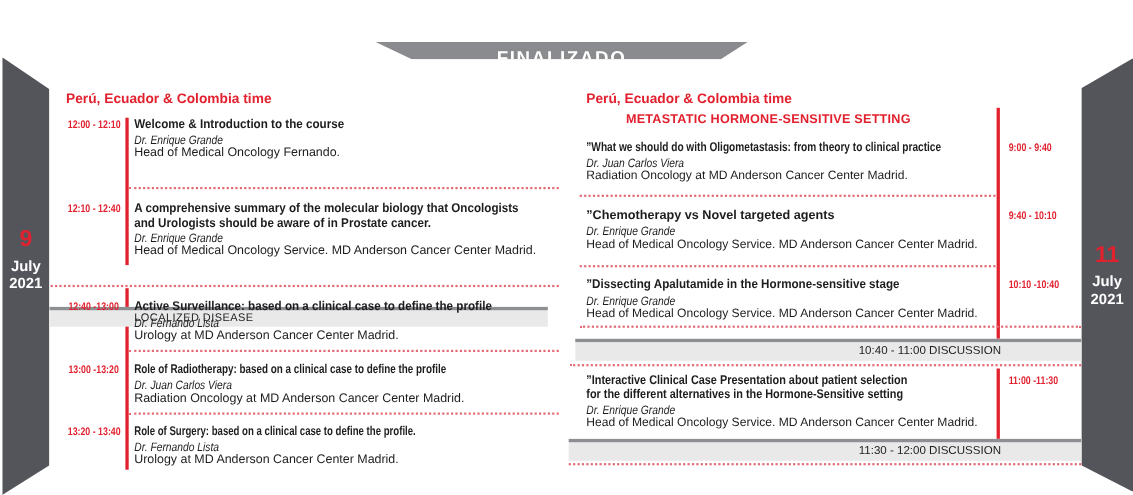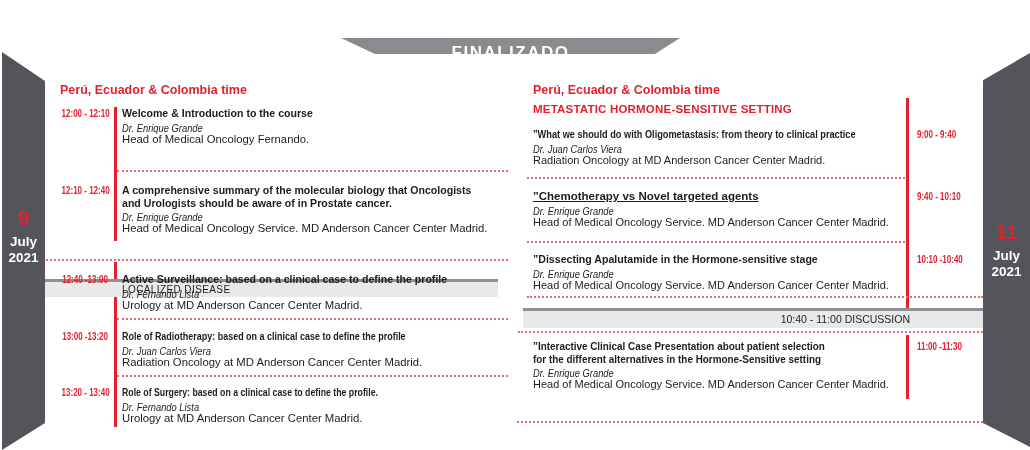--- a/index.html
+++ b/index.html
@@ -26,36 +26,36 @@
   .day-month,.day-year{font-size:13.5px;line-height:16px;color:#fff;}
 
   
   .banner{position:absolute;left:341px;top:38px;width:339px;height:16px;background:var(--banner);
     clip-path:polygon(0 0,100% 0,92.6% 100%,10% 100%);
     color:#fff;font-weight:bold;font-size:17px;letter-spacing:1.5px;
     text-align:center;line-height:30px;}
 
   
   .tz{position:absolute;color:var(--red);font-weight:bold;font-size:12.5px;white-space:nowrap;}
-  .sect{position:absolute;color:var(--red);font-weight:bold;font-size:11.5px;white-space:nowrap;letter-spacing:.2px;}
+  .sect{position:absolute;color:var(--red);font-weight:bold;font-size:11.5px;white-space:nowrap;letter-spacing:.2px;margin-left:36px;}
 
   
   .vline{position:absolute;width:3px;background:var(--red);}
   .dotsep{position:absolute;height:0;border-top:2px dotted var(--dot);}
 
   
   .time{position:absolute;color:var(--red);font-weight:bold;font-size:10px;white-space:nowrap;}
   .time-l{width:58px;text-align:right;transform:scaleX(.8);transform-origin:right top;}
   .time-r{transform:scaleX(.8);transform-origin:left top;}
 
   
   .sess{position:absolute;}
   .t{font-weight:bold;font-size:11.5px;line-height:12.5px;white-space:nowrap;
      transform-origin:left top;}
-  .cx100{transform:scaleX(1);text-decoration:underline;} .cx92{transform:scaleX(.92);} .cx86{transform:scaleX(.86);}
+  .cx100{transform:scaleX(1);} .cx92{transform:scaleX(.92);} .cx86{transform:scaleX(.86);}
   .cx80{transform:scaleX(.80);} .cx78{transform:scaleX(.78);} .cx76{transform:scaleX(.76);}
   .sp{font-style:italic;font-size:11px;line-height:12px;margin-top:2px;white-space:nowrap;
       transform:scaleX(.85);transform-origin:left top;}
   .rl{font-size:11px;line-height:11.5px;white-space:nowrap;}
   .rl-l{font-size:11.3px;}
 
   
   .gbar{position:absolute;background:var(--barfill);border-top:3px solid var(--barline);box-sizing:content-box;}
   #bar-localized{left:45px;top:241px;width:453px;height:15px;margin-top:38px;}
   #bar-localized .lbl{font-size:10px;line-height:15px;letter-spacing:.4px;padding-left:77px;}
@@ -170,14 +170,17 @@
   </div>
 
   <div class="time time-r" style="left:917px;top:341px;">11:00 -11:30</div>
   <div class="sess" style="left:533px;top:340px;">
     <div class="t cx86">”Interactive Clinical Case Presentation about patient selection</div>
     <div class="t cx86">for the different alternatives in the Hormone-Sensitive setting</div>
     <div class="sp">Dr. Enrique Grande</div>
     <div class="rl">Head of Medical Oncology Service. MD Anderson Cancer Center Madrid.</div>
   </div>
 
+  <div class="gbar disc" id="bar-disc2">
+    <div class="lbl">11:30 - 12:00 DISCUSSION</div>
+  </div>
 
 </div>
 
 </body></html>

